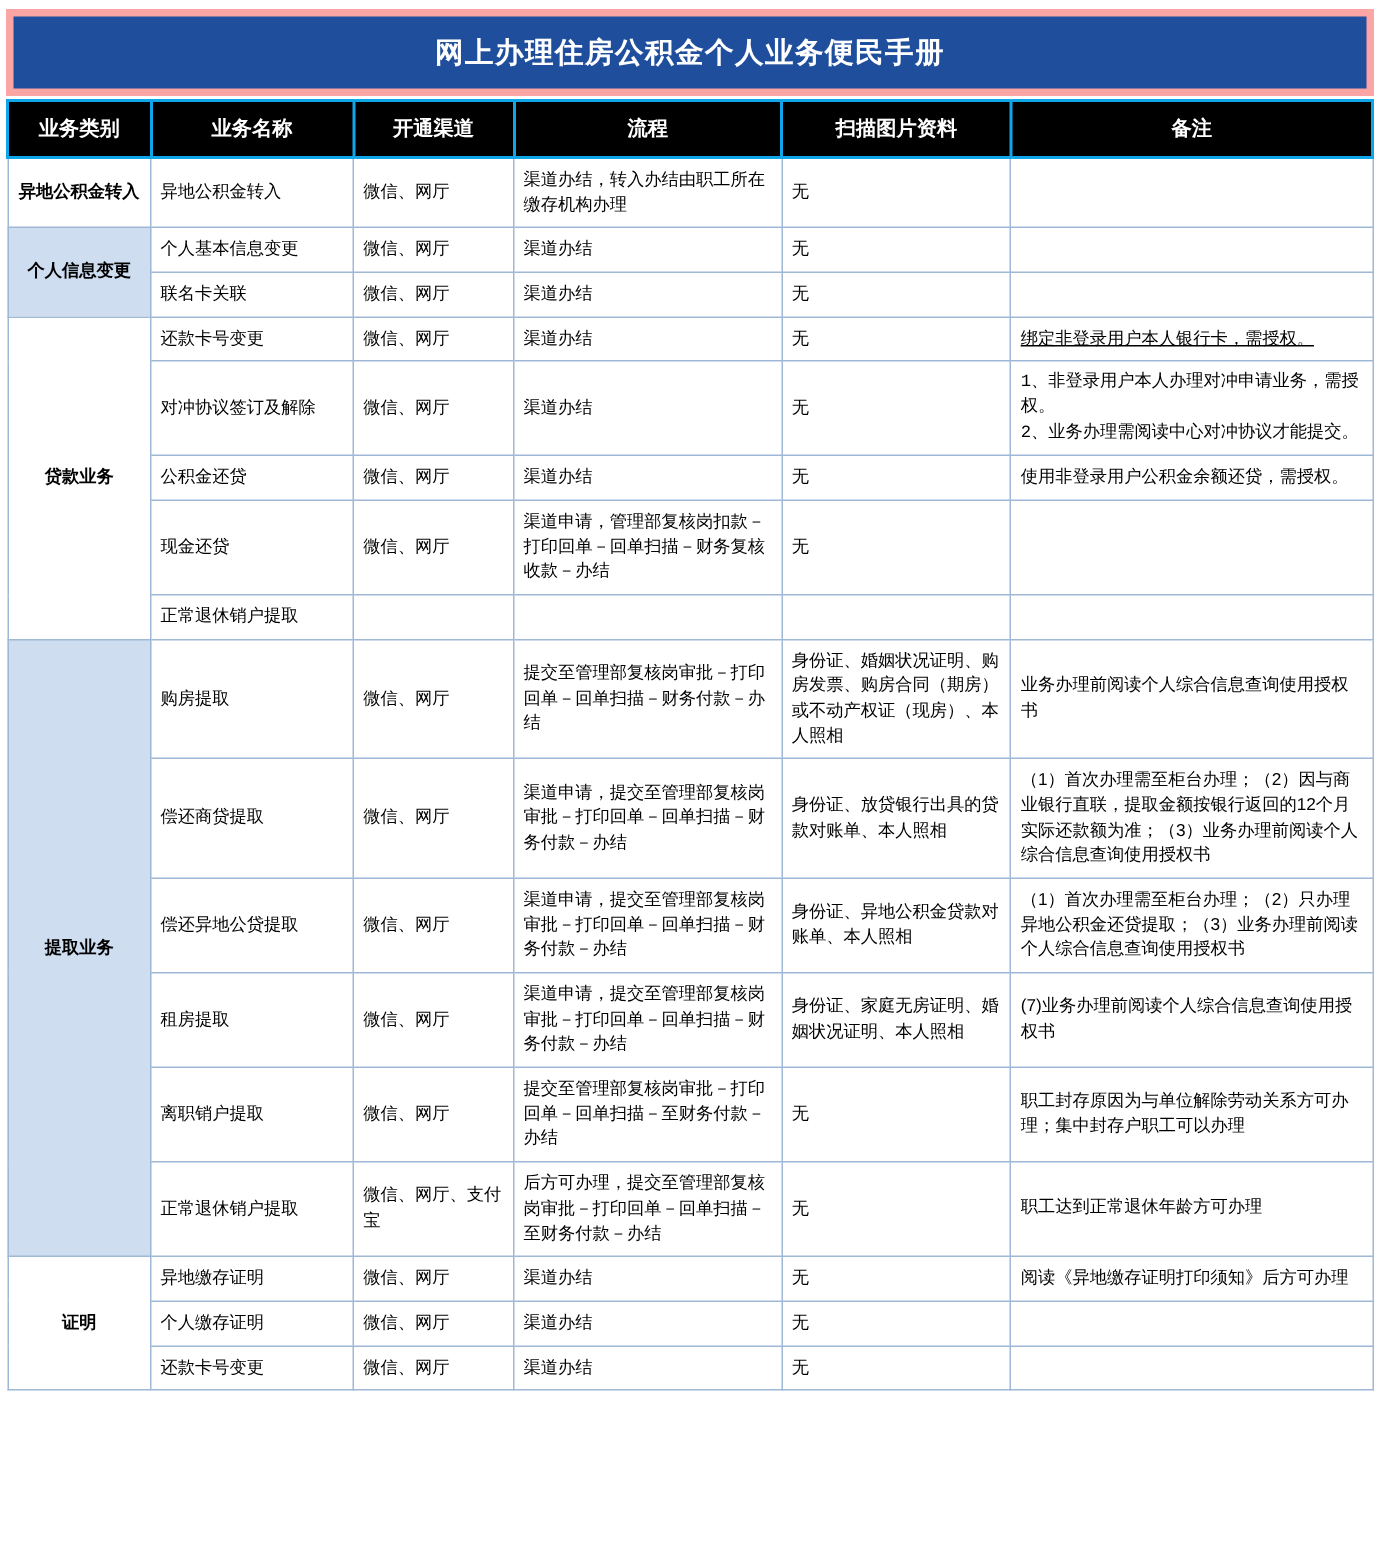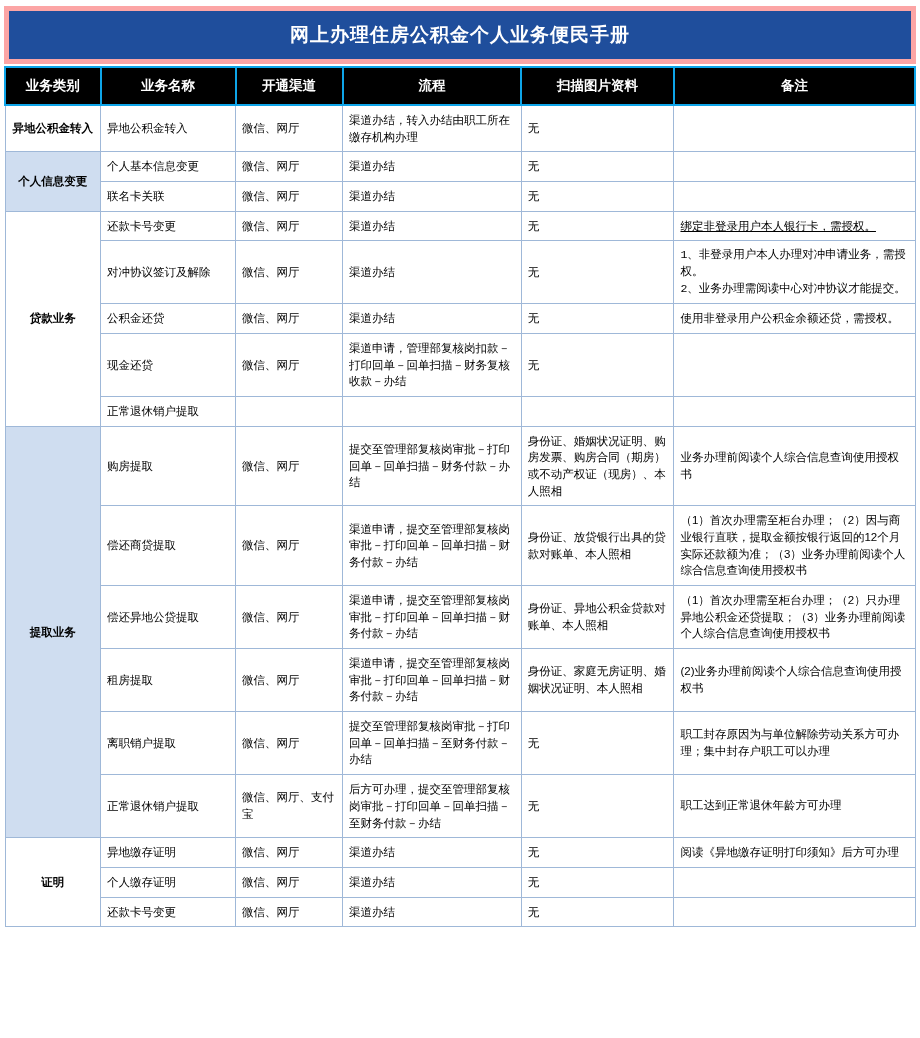--- a/index.html
+++ b/index.html
@@ -185,21 +185,21 @@
           <td class="chan shade">微信、网厅</td>
           <td class="shade">渠道申请，提交至管理部复核岗审批－打印回单－回单扫描－财务付款－办结</td>
           <td class="shade">身份证、异地公积金贷款对账单、本人照相</td>
           <td class="shade" style="white-space: pre-line;">（1）首次办理需至柜台办理；（2）只办理异地公积金还贷提取；（3）业务办理前阅读个人综合信息查询使用授权书</td>
         </tr>
         <tr>
           <td class="name shade">租房提取</td>
           <td class="chan shade">微信、网厅</td>
           <td class="shade">渠道申请，提交至管理部复核岗审批－打印回单－回单扫描－财务付款－办结</td>
           <td class="shade">身份证、家庭无房证明、婚姻状况证明、本人照相</td>
-          <td class="shade" style="white-space: pre-line;">(2)业务办理前阅读个人综合信息查询使用授权书</td>
+          <td class="shade" style="white-space: pre-line;">(7)业务办理前阅读个人综合信息查询使用授权书</td>
         </tr>
         <tr>
           <td class="name shade">离职销户提取</td>
           <td class="chan shade">微信、网厅</td>
           <td class="shade">提交至管理部复核岗审批－打印回单－回单扫描－至财务付款－办结</td>
           <td class="shade">无</td>
           <td class="shade" style="white-space: pre-line;">职工封存原因为与单位解除劳动关系方可办理；集中封存户职工可以办理</td>
         </tr>
         <tr>
           <td class="name shade">正常退休销户提取</td>

